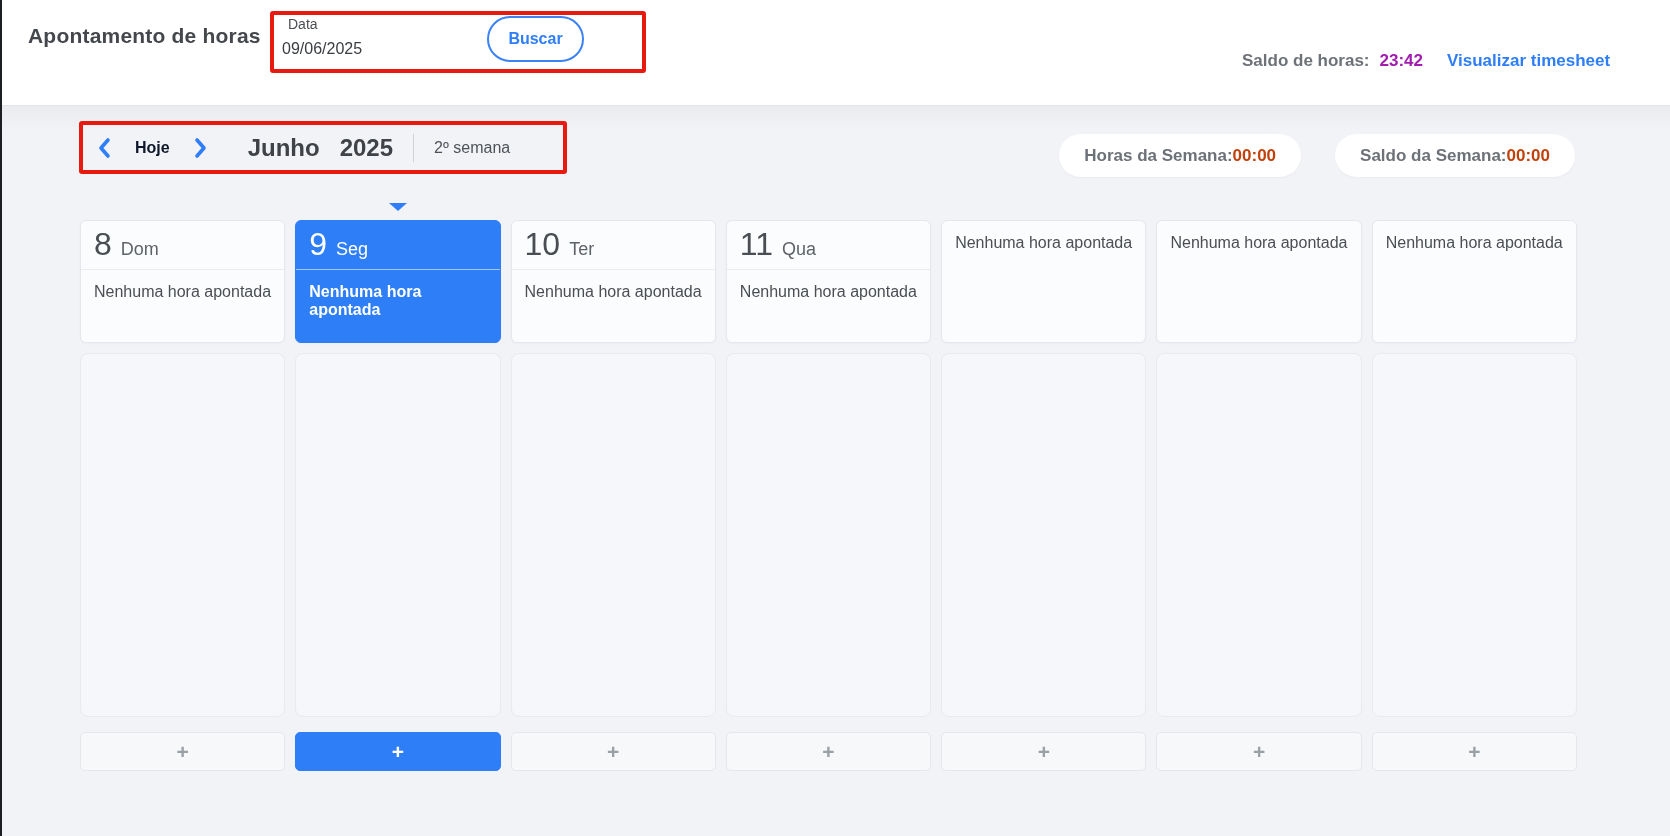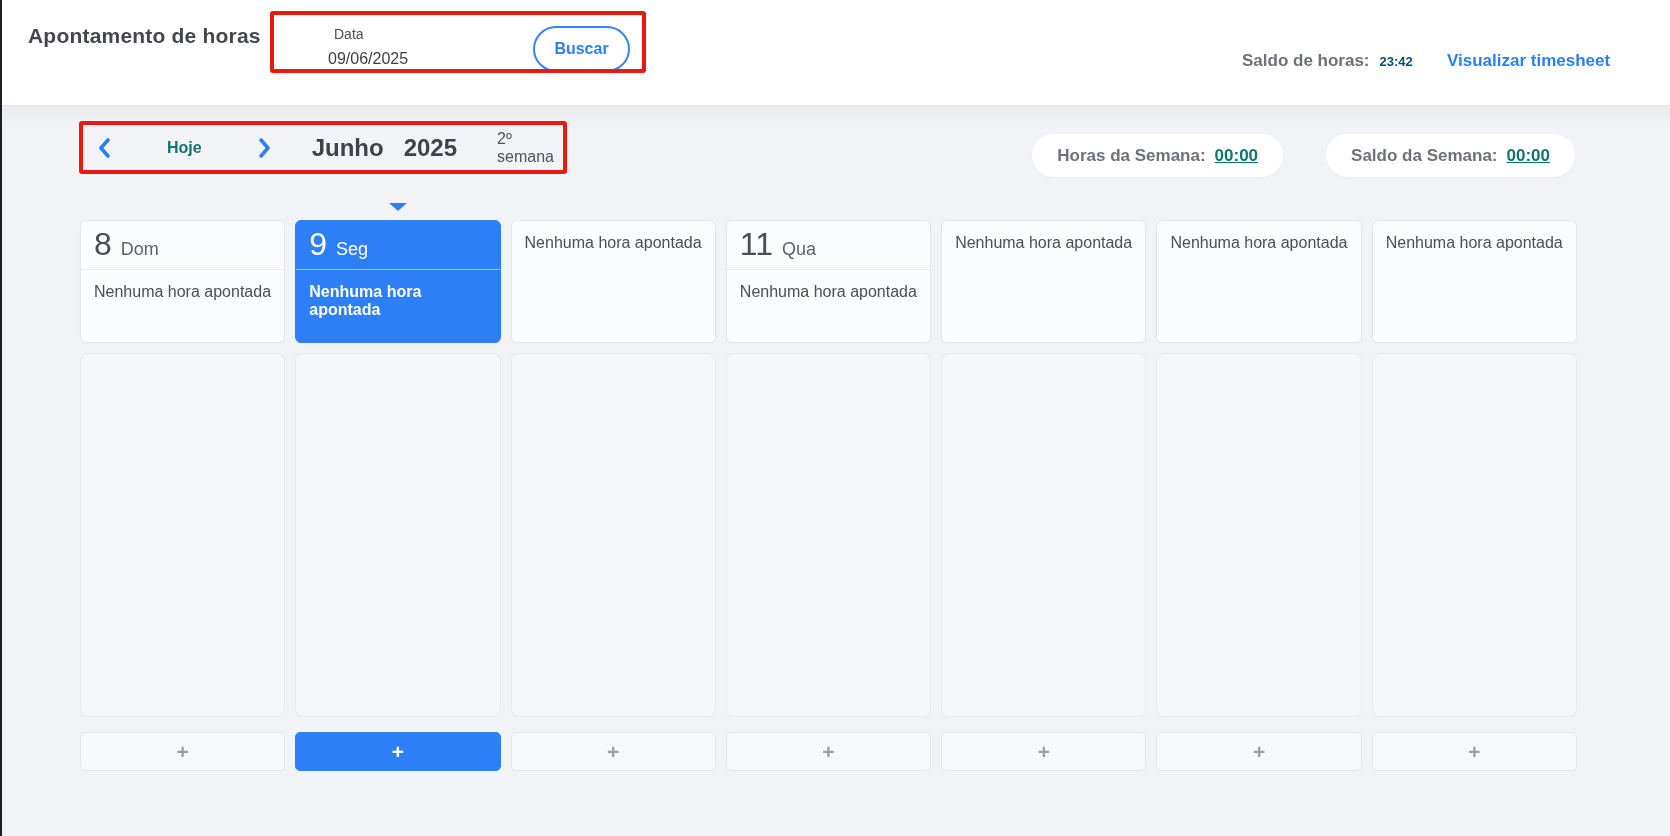--- a/index.html
+++ b/index.html
@@ -11,53 +11,53 @@
   }
   .left-edge{position:absolute;left:0;top:0;width:2px;height:836px;background:#1b1e23;z-index:50;}
 
   
   .app-header{position:absolute;left:0;top:0;width:1670px;height:105px;background:#ffffff;border-bottom:1px solid #e3e5e9;z-index:2;}
   .page-title{position:absolute;left:28px;top:24px;font-size:21px;font-weight:700;color:#44474c;letter-spacing:.2px;}
 
   .annot{border:4px solid #e8190f;border-radius:3px;box-sizing:border-box;pointer-events:none;}
   .annot-date{position:absolute;left:270px;top:11px;width:376px;height:62px;z-index:5;}
 
-  .date-group{position:absolute;left:270px;top:19px;width:320px;height:62px;margin-left:46px;}
+  .date-group{position:absolute;left:270px;top:9px;width:320px;height:62px;}
   .date-label{position:absolute;left:18px;top:7px;font-size:14px;color:#4b4e53;}
   .date-value{position:absolute;left:12px;top:31px;font-size:16px;color:#3a3d42;}
   .search-btn{
     position:absolute;right:6px;top:7px;width:97px;height:46px;border-radius:23px;
     background:#ffffff;border:2px solid #3b82f6;color:#2e7ef7;
     font-size:16px;font-weight:700;font-family:inherit;cursor:pointer;
     display:flex;align-items:center;justify-content:center;
   }
   .balance-group{position:absolute;left:1198px;top:51px;display:flex;align-items:baseline;gap:10px;margin-left:44px;}
   .balance-label{font-size:17px;font-weight:700;color:#6d7278;}
-  .balance-value{font-size:13px;font-weight:700;color:#0c4a6e;}
+  .balance-value{font-size:17px;font-weight:700;color:#a21caf;}
   .timesheet-link{position:absolute;left:1447px;top:51px;font-size:17px;font-weight:700;color:#2e7ef7;text-decoration:none;cursor:pointer;}
 
   
   .content-shade{position:absolute;left:0;top:105px;width:1670px;height:26px;background:linear-gradient(180deg,#e9ebee 0%,#f2f3f6 100%);}
 
   
   .annot-nav{position:absolute;left:79px;top:121px;width:488px;height:53px;z-index:5;}
   .week-nav{position:absolute;left:79px;top:121px;width:488px;height:53px;display:flex;align-items:center;box-sizing:border-box;padding:0 18px;}
   .nav-chevron{background:none;border:none;padding:0;cursor:pointer;display:flex;align-items:center;}
   .nav-chevron svg{display:block;}
-  .today-btn{background:none;border:none;padding:0;margin:0 56px;font-family:inherit;font-size:16px;font-weight:700;color:#0f766e;cursor:pointer;}
+  .today-btn{background:none;border:none;padding:0;margin:0 24px;font-family:inherit;font-size:16px;font-weight:700;color:#0f172a;cursor:pointer;}
   .month-group{margin-left:40px;display:flex;align-items:baseline;gap:20px;}
   .month-name,.month-year{font-size:24px;font-weight:700;color:#3f4246;}
   .nav-divider{width:1px;height:28px;background:#cfd2d7;margin:0 20px;}
   .week-label{font-size:16px;color:#4f5358;}
 
   
-  .summary-pills{position:absolute;top:134px;right:95px;display:flex;gap:43px;}
+  .summary-pills{position:absolute;top:134px;right:95px;display:flex;gap:34px;}
   .pill{height:43px;border-radius:22px;background:#ffffff;display:flex;align-items:center;padding:0 25px;box-shadow:0 1px 2px rgba(40,50,70,.04);}
   .pill-label{font-size:17px;font-weight:700;color:#6d7278;}
-  .pill-value{font-size:17px;font-weight:700;color:#0f766e;margin-left:9px;text-decoration:underline;}
+  .pill-value{font-size:17px;font-weight:700;color:#c2410c;margin-left:0;}
 
   
   .day-pointer{position:absolute;left:389px;top:203px;width:0;height:0;
     border-left:9px solid transparent;border-right:9px solid transparent;border-top:8px solid #2e7ef7;}
 
   
   .cols{position:absolute;left:80px;width:1497px;display:grid;grid-template-columns:repeat(7,1fr);gap:10px;}
   .row-cards{top:220px;}
   .row-panels{top:353px;}
   .row-add{top:732px;}
@@ -151,20 +151,24 @@
     <div class="day-status">Nenhuma hora apontada</div>
   </div>
   <div class="day-card selected">
     <div class="day-card-header">
       <span class="day-number">9</span>
       <span class="day-name">Seg</span>
     </div>
     <div class="day-status">Nenhuma hora apontada</div>
   </div>
   <div class="day-card">
+    <div class="day-card-header">
+      <span class="day-number">10</span>
+      <span class="day-name">Ter</span>
+    </div>
     <div class="day-status">Nenhuma hora apontada</div>
   </div>
   <div class="day-card">
     <div class="day-card-header">
       <span class="day-number">11</span>
       <span class="day-name">Qua</span>
     </div>
     <div class="day-status">Nenhuma hora apontada</div>
   </div>
   <div class="day-card">

